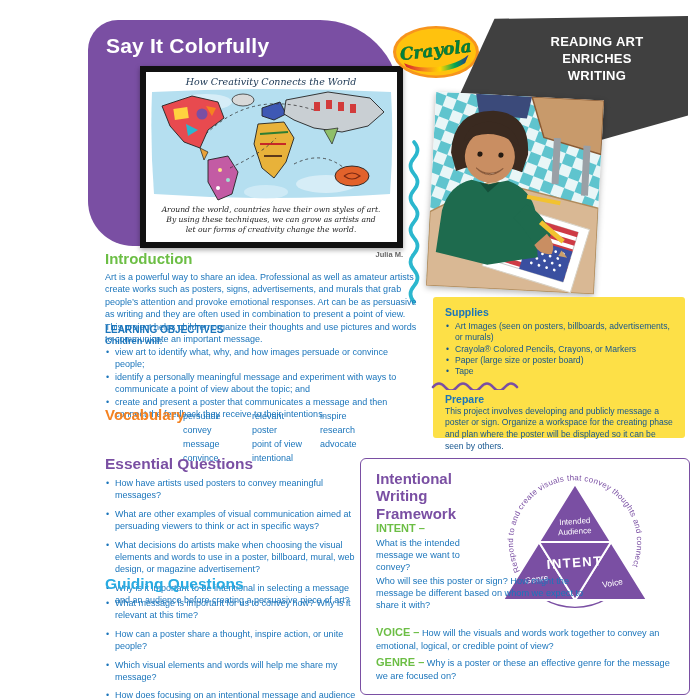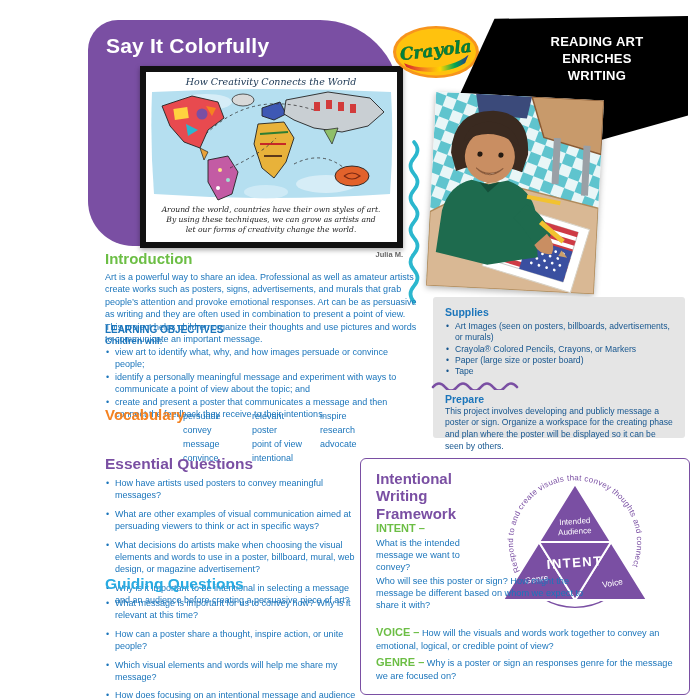--- a/index.html
+++ b/index.html
@@ -16,21 +16,21 @@
   .art-frame { position:absolute; left:140px; top:66px; width:263px; height:182px;
     background:#111111; padding:6px; box-shadow:0 2px 5px rgba(0,0,0,.35); }
   .art-inner { width:100%; height:100%; background:#ffffff; }
   .art-credit { position:absolute; left:330px; top:250px; width:73px; text-align:right;
     font-size:7.5px; font-weight:bold; color:#666; }
 
   
   .crayola-logo { position:absolute; left:391px; top:24px; width:90px; height:56px; }
 
   
-  .badge { position:absolute; left:452px; top:16px; width:236px; height:142px; background:#000000;
+  .badge { position:absolute; left:452px; top:16px; width:236px; height:142px; background:#404040;
     clip-path:polygon(18% 2%, 100% 0, 100% 70%, 36% 100%, 2% 60%); }
   .badge-text { position:absolute; left:70px; top:18px; width:150px; text-align:center;
     color:#ffffff; font-weight:bold; font-size:13px; line-height:1.3; letter-spacing:0.3px; }
 
   
   .photo { position:absolute; left:431px; top:96px; width:168px; height:194px;
     transform:rotate(3deg); box-shadow:0 2px 6px rgba(0,0,0,.3); background:#fff; }
 
   
   .wave-vert { position:absolute; left:407px; top:140px; }
@@ -57,21 +57,21 @@
   .vocab-col { position:absolute; top:409px; color:#1b75bb; font-size:9px; line-height:14px; }
   .vocab-col-1 { left:183px; } .vocab-col-2 { left:252px; } .vocab-col-3 { left:320px; }
 
   .essential { position:absolute; left:105px; top:455px; width:258px; }
   .essential ul { margin-top:4px; }
   .guiding { position:absolute; left:105px; top:575px; width:262px; }
   .guiding ul { margin-top:4px; }
 
   
   .supplies-box { position:absolute; left:433px; top:297px; width:252px; height:141px;
-    background:#e5e5e5; border-radius:3px; padding:9px 12px; }
+    background:#fde047; border-radius:3px; padding:9px 12px; }
   .box-heading { color:#1b75bb; font-weight:bold; font-size:10.5px; margin-bottom:3px; }
   .supplies-box ul.bullets li { color:#15558e; font-size:8.6px; line-height:1.32; }
   .supplies-box ul.bullets li::before { color:#15558e; }
   .supplies-box .body-blue { color:#15558e; font-size:8.6px; line-height:1.35; }
   .wavy-divider { margin:4px 0 3px -14px; display:block; }
 
   
   .framework { position:absolute; left:360px; top:458px; width:330px; height:237px;
     background:#ffffff; border:1.5px solid #7a4fa3; border-radius:6px; }
   .fw-heading { position:absolute; left:15px; top:11px; color:#7a4fa3; font-weight:bold;
@@ -363,17 +363,17 @@
     </div>
     <div class="fw-def fw-def-1">
       <span>Who will see this poster or sign? How might the message be different based on whom we expect to share it with?</span>
     </div>
     <div class="fw-def fw-def-2">
       <span class="fw-term">VOICE –</span>
       <span>How will the visuals and words work together to convey an emotional, logical, or credible point of view?</span>
     </div>
     <div class="fw-def fw-def-3">
       <span class="fw-term">GENRE –</span>
-      <span>Why is a poster or sign an responses genre for the message we are focused on?</span>
+      <span>Why is a poster or these an effective genre for the message we are focused on?</span>
     </div>
   </div>
 
 </div>
 
 </body></html>

